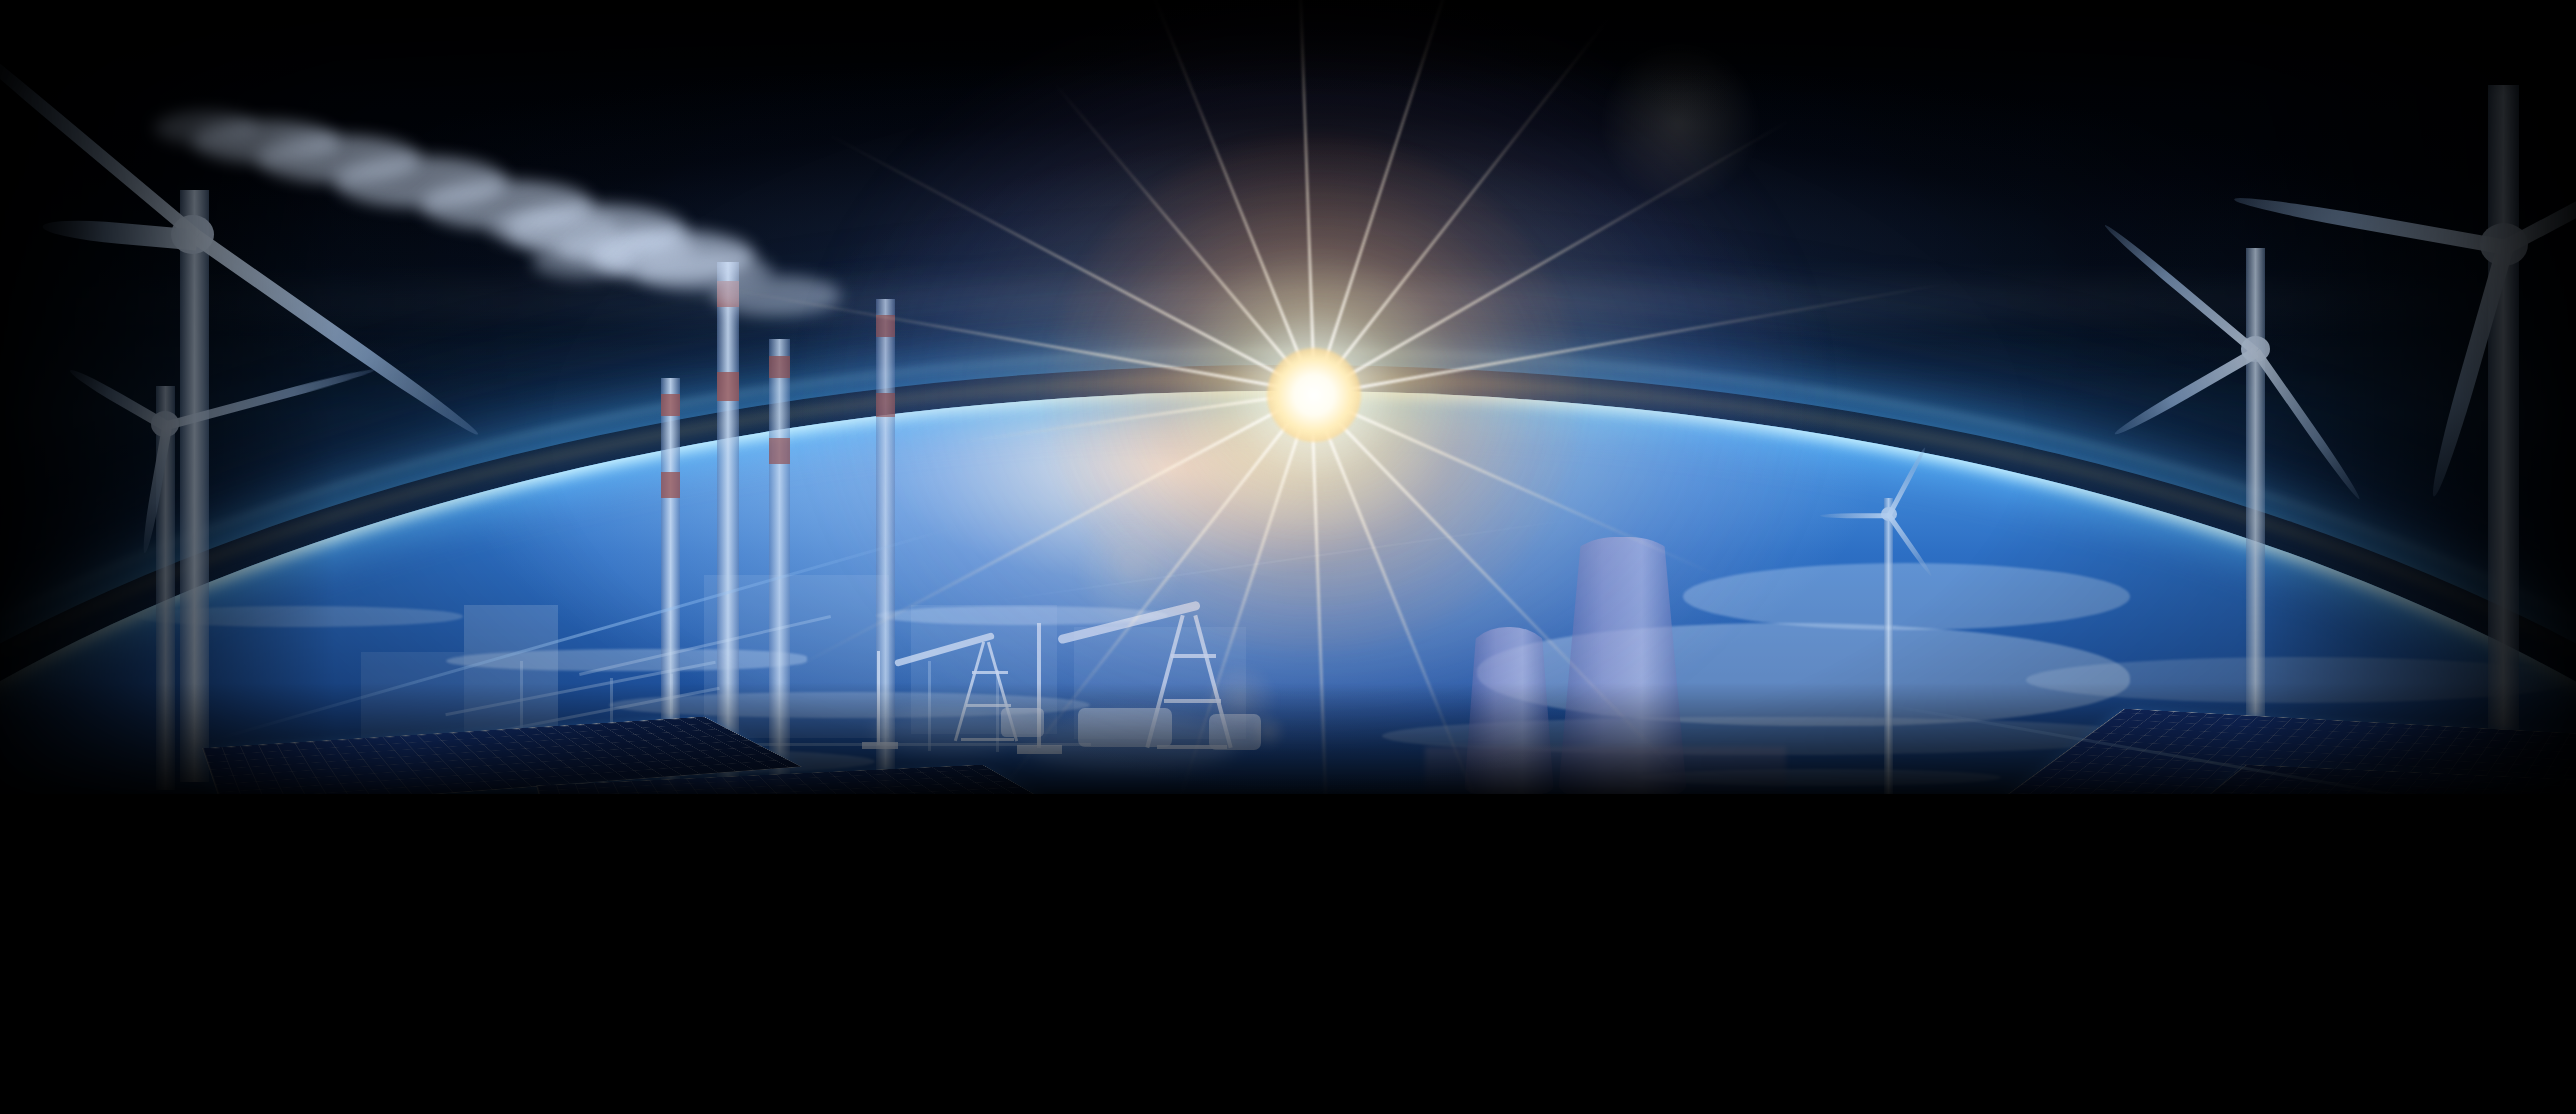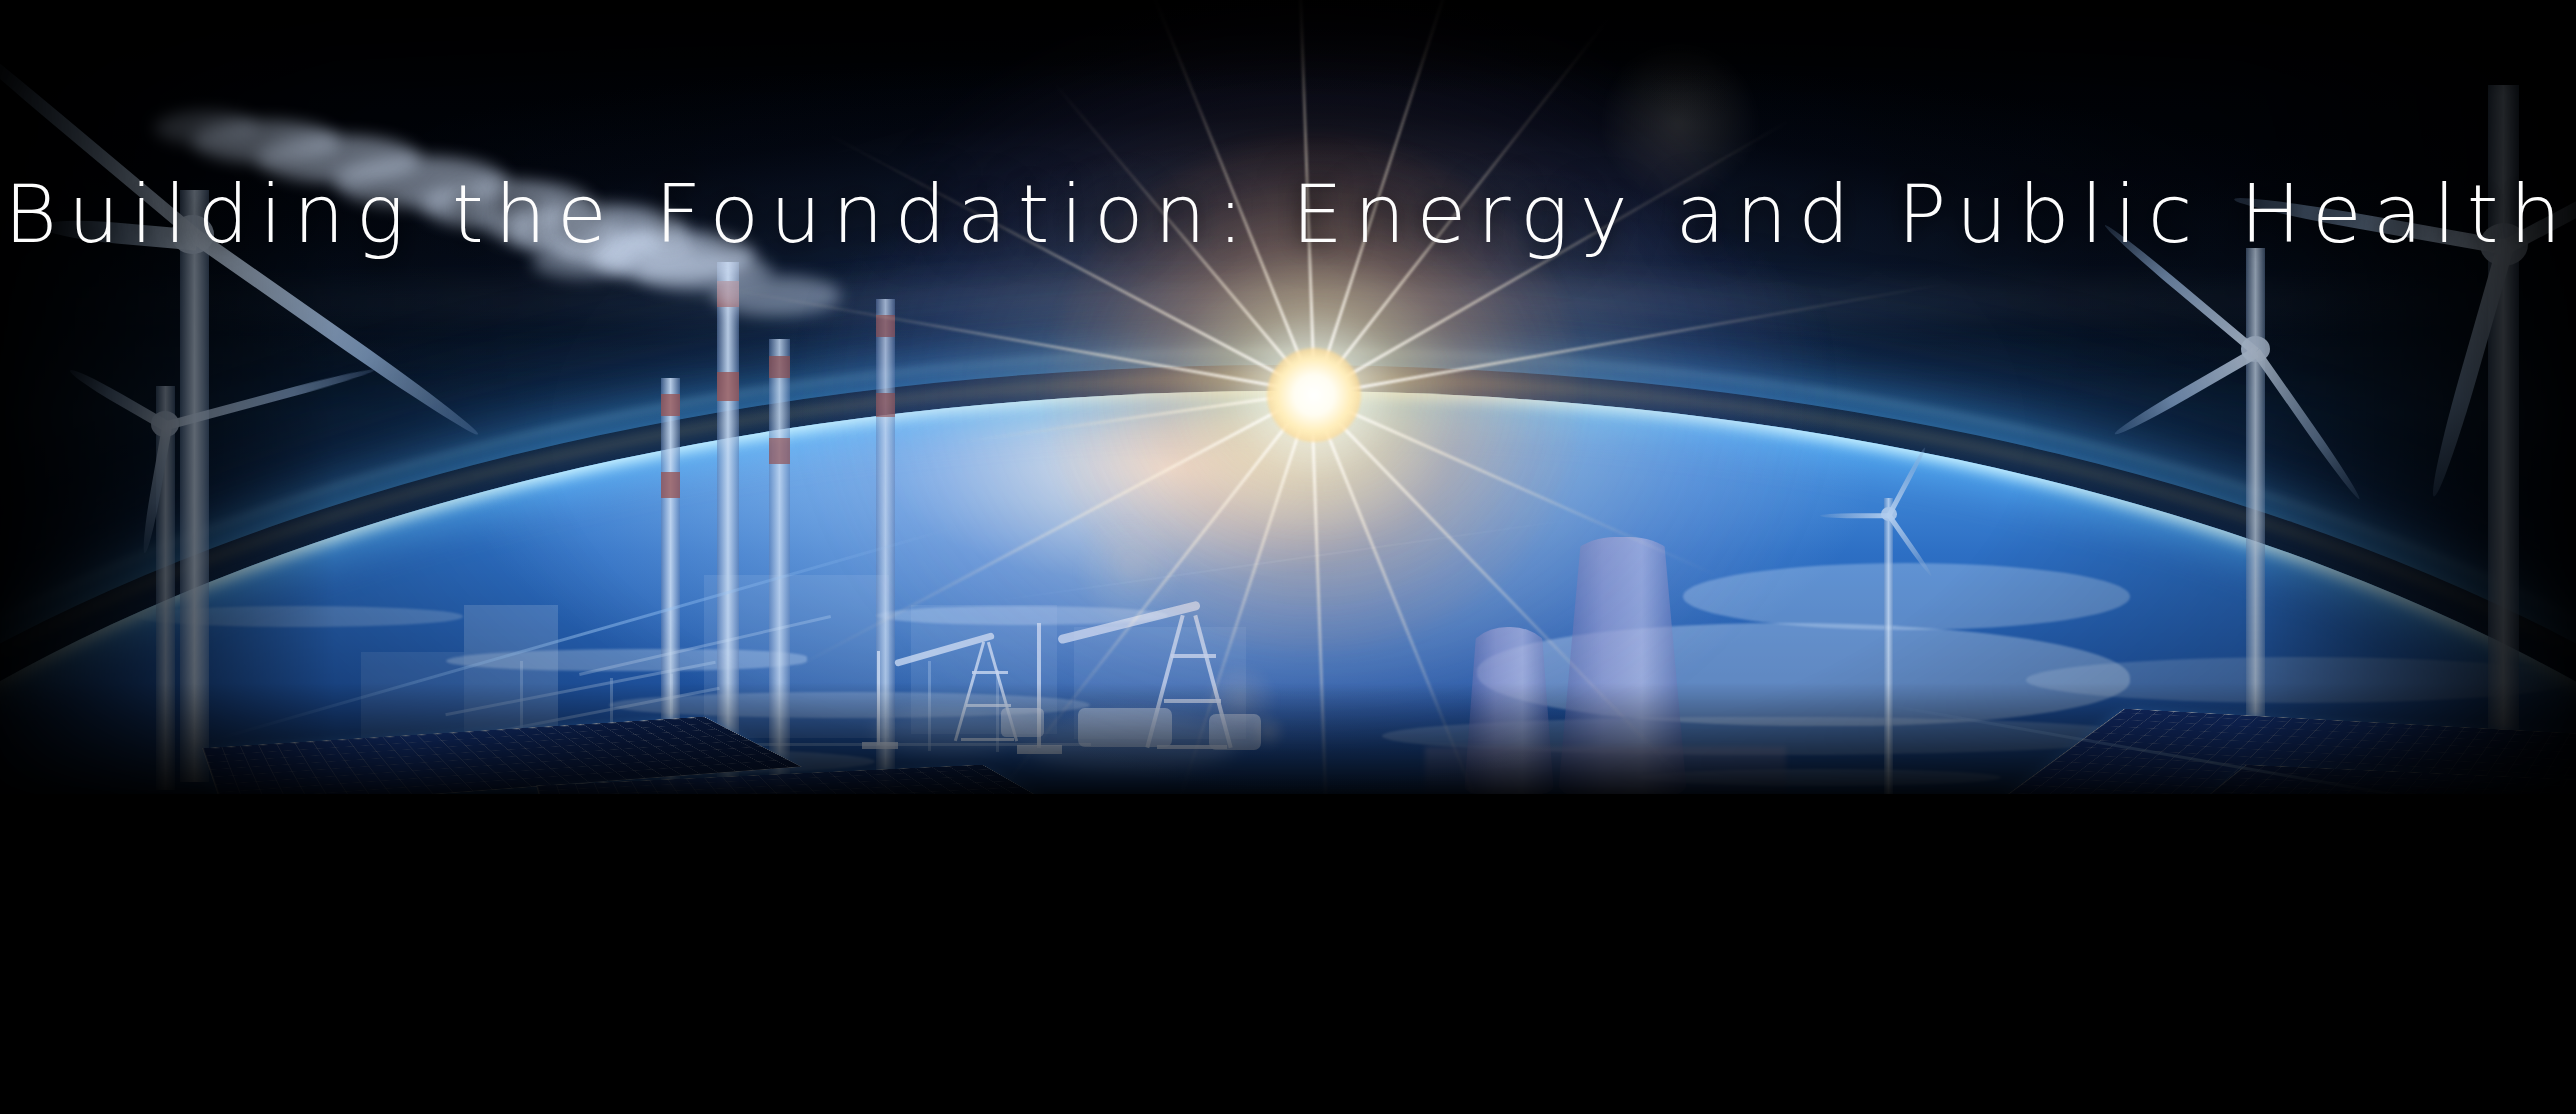--- a/index.html
+++ b/index.html
@@ -325,21 +325,20 @@
       <div class="sun-core"></div>
     </div>
 
     <div class="lens" style="left:1597px;top:43px;width:163px;height:163px;background:radial-gradient(circle,rgba(255,240,220,.13),rgba(255,255,255,0) 70%);"></div>
     <div class="lens" style="left:1073px;top:515px;width:112px;height:112px;background:radial-gradient(circle,rgba(255,220,180,.16),rgba(255,255,255,0) 70%);"></div>
     <div class="lens" style="left:1202px;top:661px;width:77px;height:77px;background:radial-gradient(circle,rgba(255,215,175,.18),rgba(255,255,255,0) 70%);"></div>
     <div class="lens" style="left:1249px;top:713px;width:38px;height:38px;background:radial-gradient(circle,rgba(255,230,200,.22),rgba(255,255,255,0) 70%);"></div>
 
     <div class="vignette"></div>
 
-    <h1 id="banner-title">Building the Foundation: Energy and Public Health</h1>
   </div>
 
   <div id="footer">
 
     
 
     
     
   </div>
 

